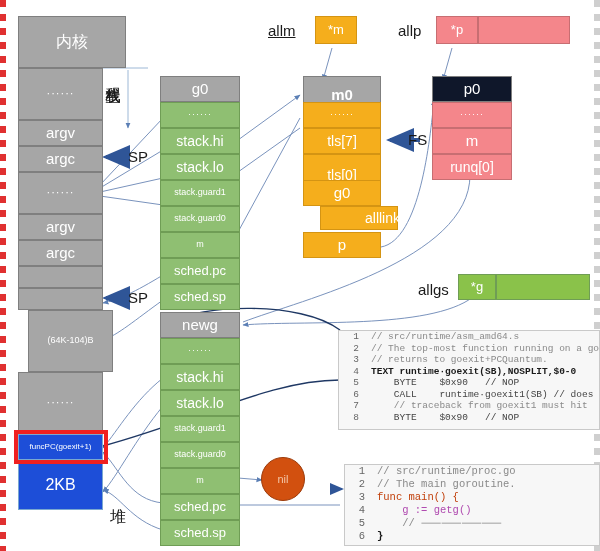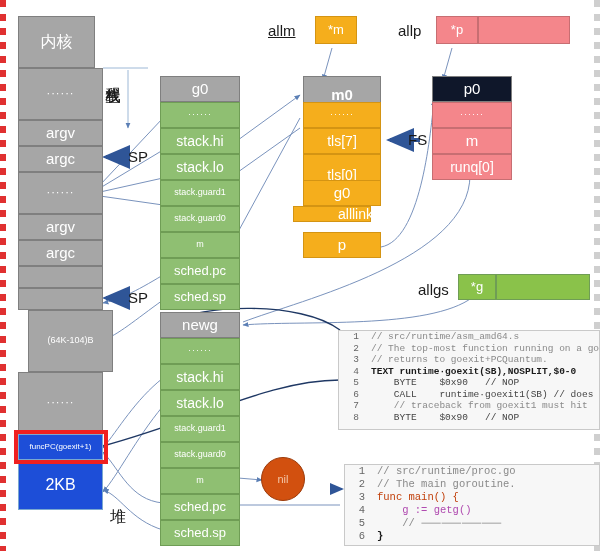--- a/index.html
+++ b/index.html
@@ -156,21 +156,21 @@
       <path d="M122,157 L106,157" marker-end="url(#ah)"></path>
       <path d="M122,298 L106,298" marker-end="url(#ah)"></path>
       <path d="M420,140 L390,140" marker-end="url(#ah)"></path>
     </g>
 
     <g stroke="#2f5597" stroke-width="2" fill="none">
       <path d="M330,489 L342,489" marker-end="url(#ah)"></path>
     </g>
   </svg>
 
-  <div class="box gray f16" style="left:18px;top:16px;width:77px;height:52px;">
+  <div class="box gray f16" style="left:18px;top:16px;width:108px;height:52px;">
     <span>内核</span>
   </div>
   <div class="box gray f11 dots" style="left:18px;top:68px;width:85px;height:52px;">
     <span>······</span>
   </div>
   <div class="box gray f15" style="left:18px;top:120px;width:85px;height:26px;">
     <span>argv</span>
   </div>
   <div class="box gray f15" style="left:18px;top:146px;width:85px;height:26px;">
     <span>argc</span>
@@ -288,21 +288,21 @@
   </div>
   <div class="box orange f14" style="left:303px;top:128px;width:78px;height:26px;">
     <span>tls[7]</span>
   </div>
   <div class="box orange f14" style="left:303px;top:154px;width:78px;height:42px;">
     <span>tls[0]</span>
   </div>
   <div class="box orange f15" style="left:303px;top:180px;width:78px;height:26px;">
     <span>g0</span>
   </div>
-  <div class="box orange f14" style="left:293px;top:206px;width:78px;height:16px;padding-left:47px;">
+  <div class="box orange f14" style="left:320px;top:206px;width:78px;height:24px;padding-left:47px;">
     <span>alllink</span>
   </div>
   <div class="box orange f15" style="left:303px;top:232px;width:78px;height:26px;">
     <span>p</span>
   </div>
 
   <span class="lbl dark" style="left:408px;top:131px;">FS</span>
 
   <div class="box pinkhdr f15" style="left:432px;top:76px;width:80px;height:26px;">
     <span>p0</span>

